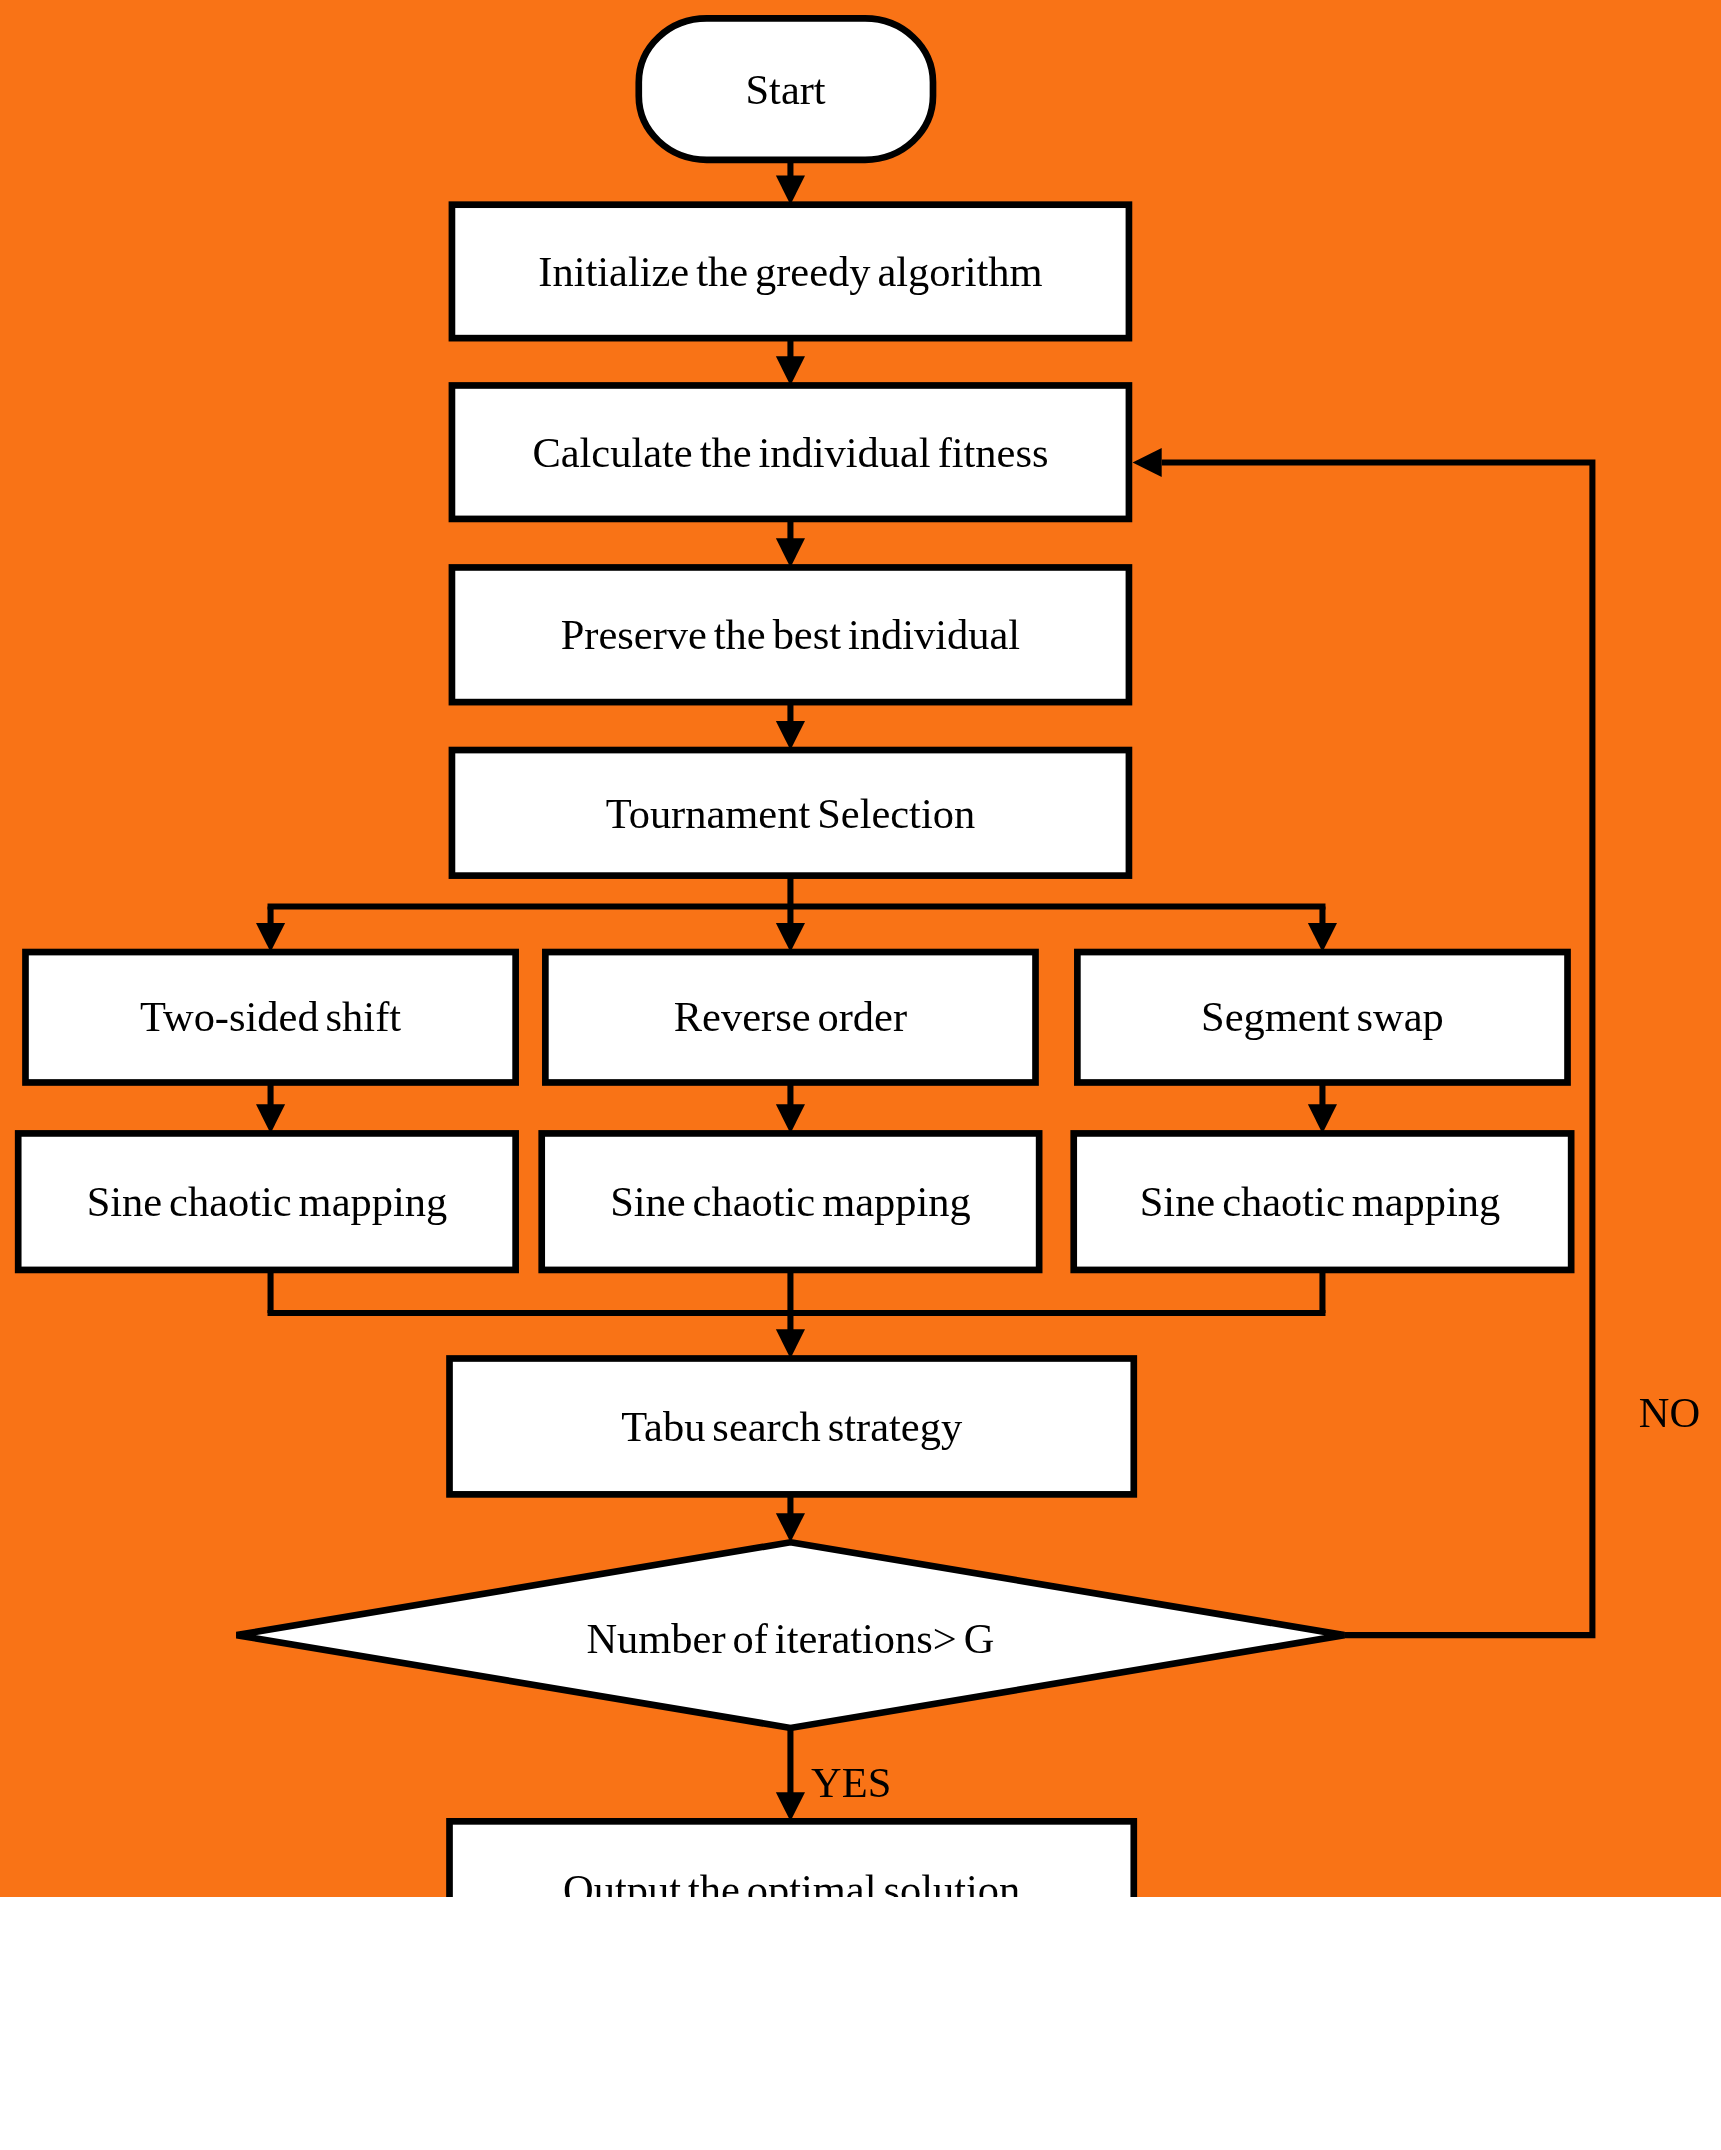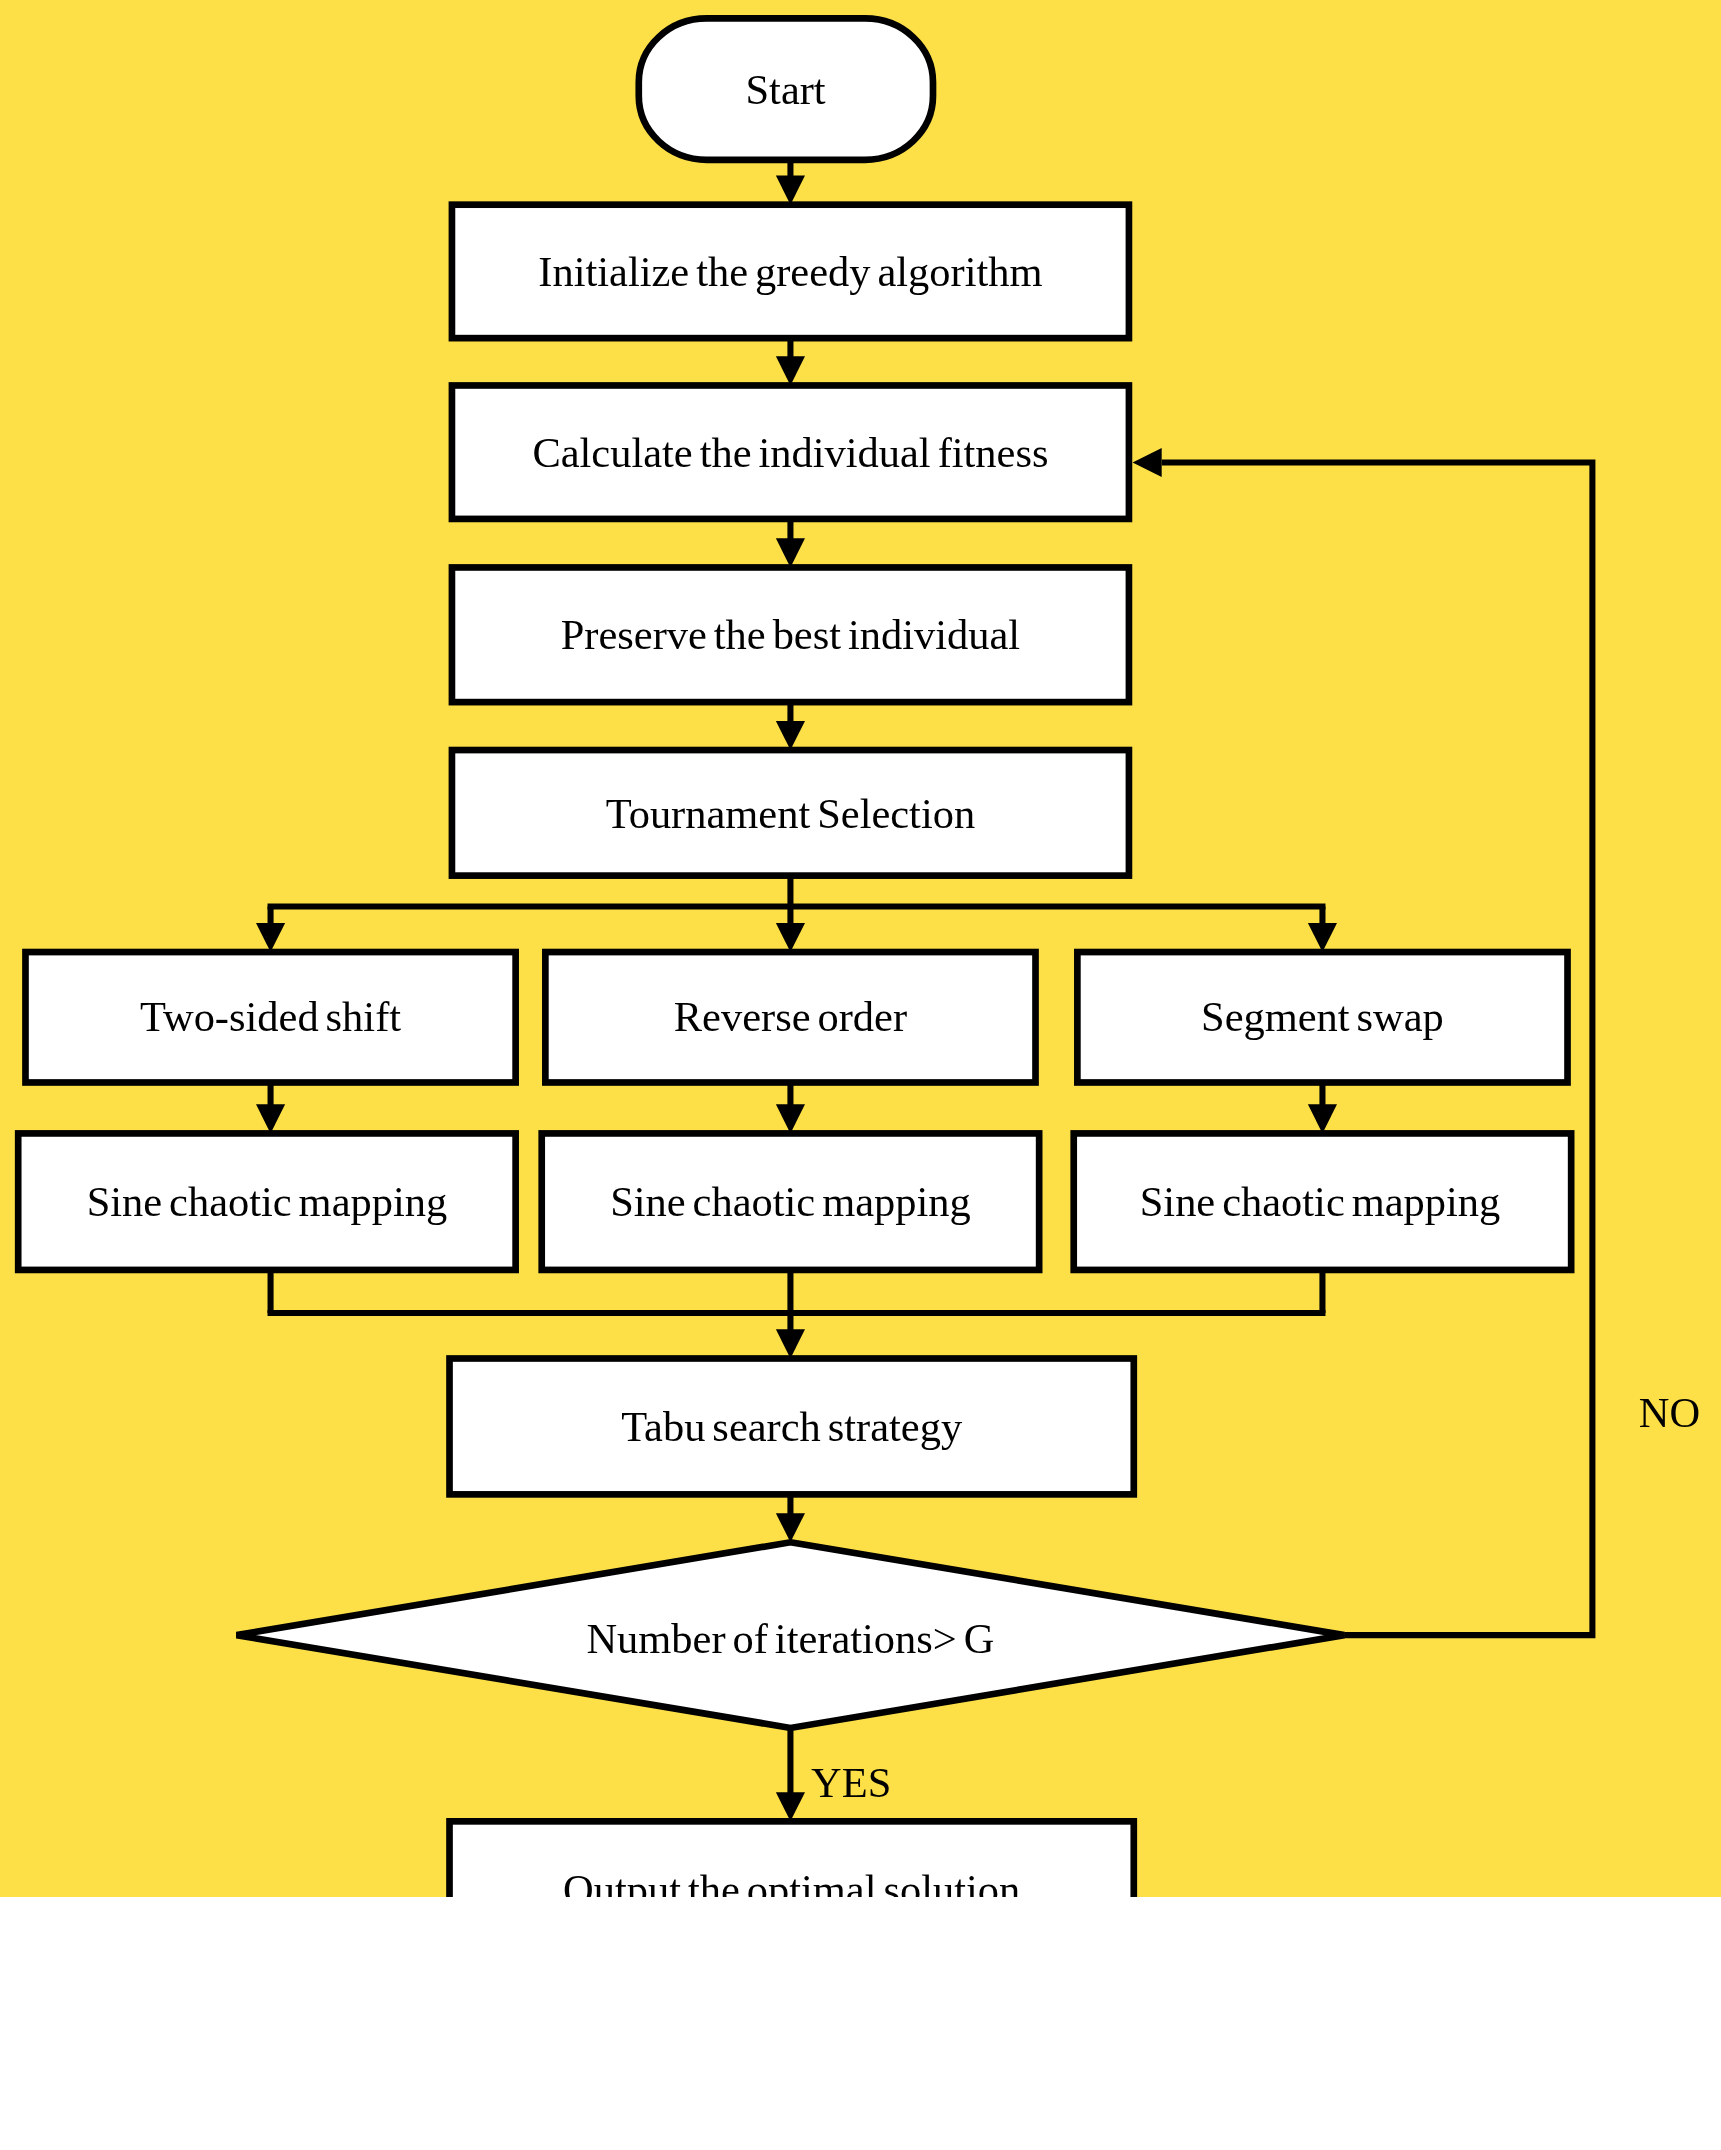--- a/index.html
+++ b/index.html
@@ -3,21 +3,21 @@
 <meta charset="utf-8">
 <style>
   html, body {
     margin: 0;
     padding: 0;
     background: #ffffff;
   }
   .page {
     width: 1721px;
     height: 1897px;
-    background: #fde047;
+    background: #f97316;
     position: relative;
   }
   svg.flow {
     display: block;
     width: 1721px;
     height: 2151px;
   }
   .shape {
     fill: #ffffff;
     stroke: #000000;

